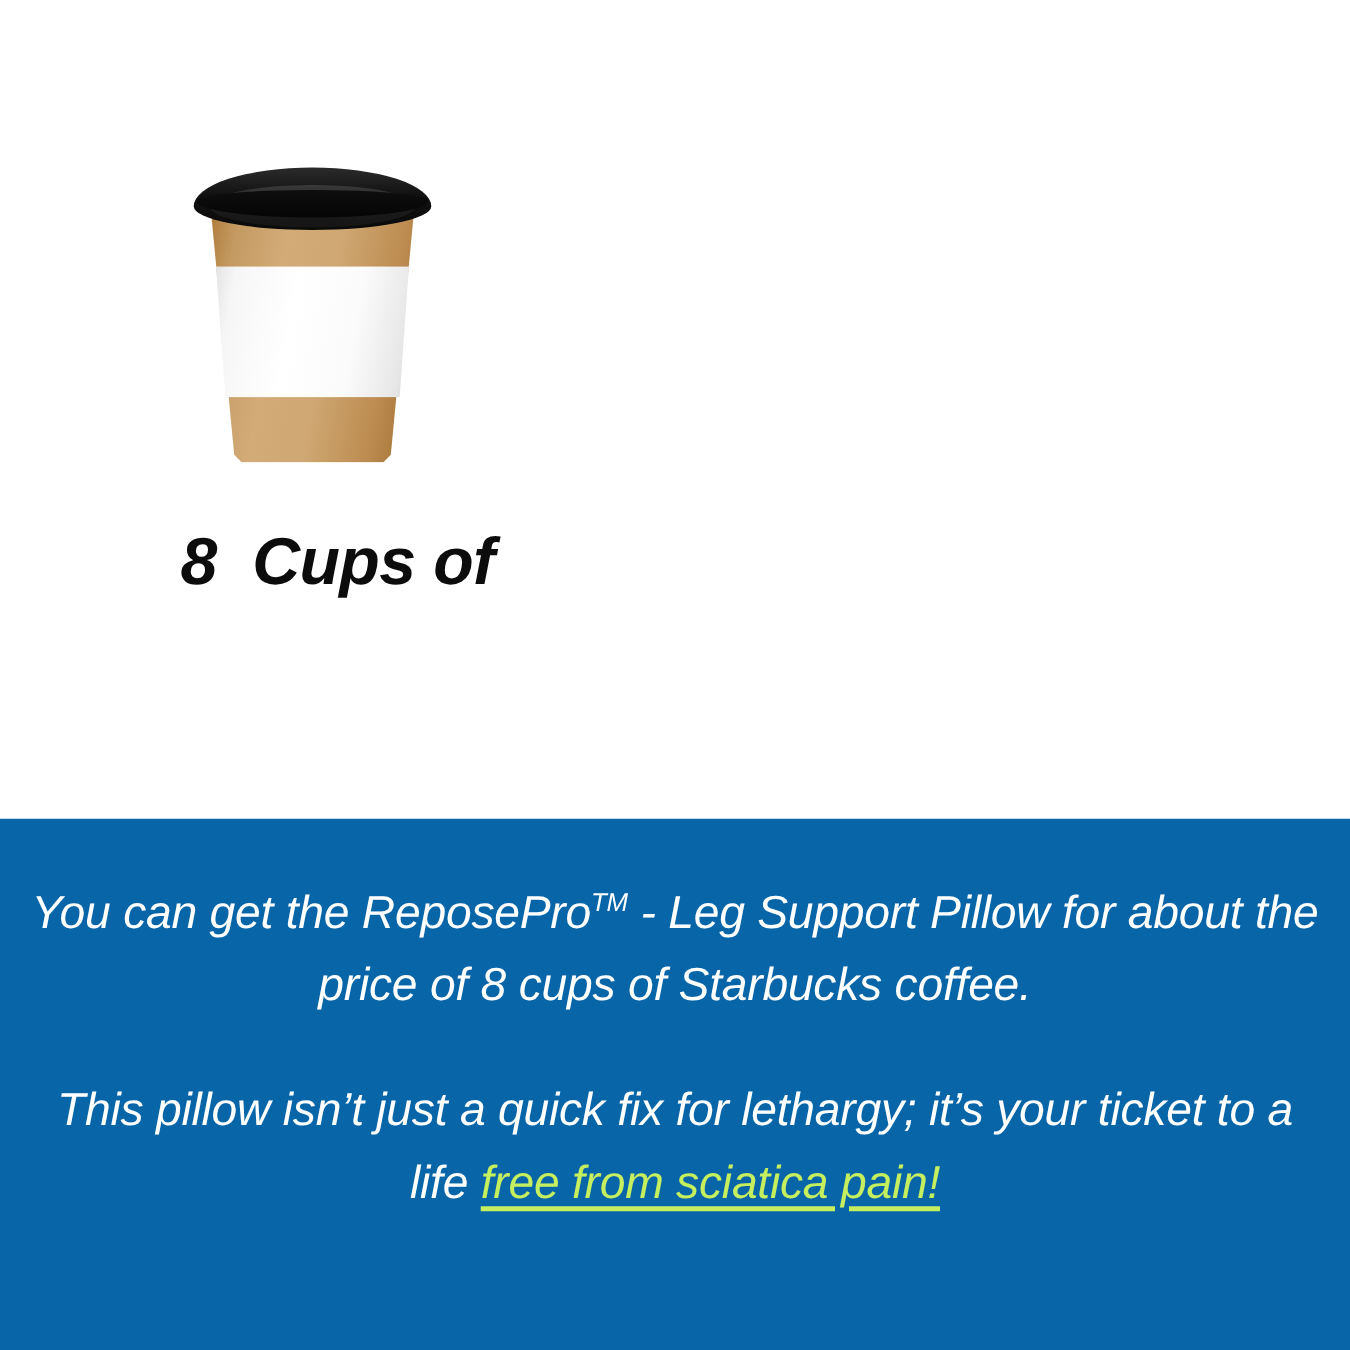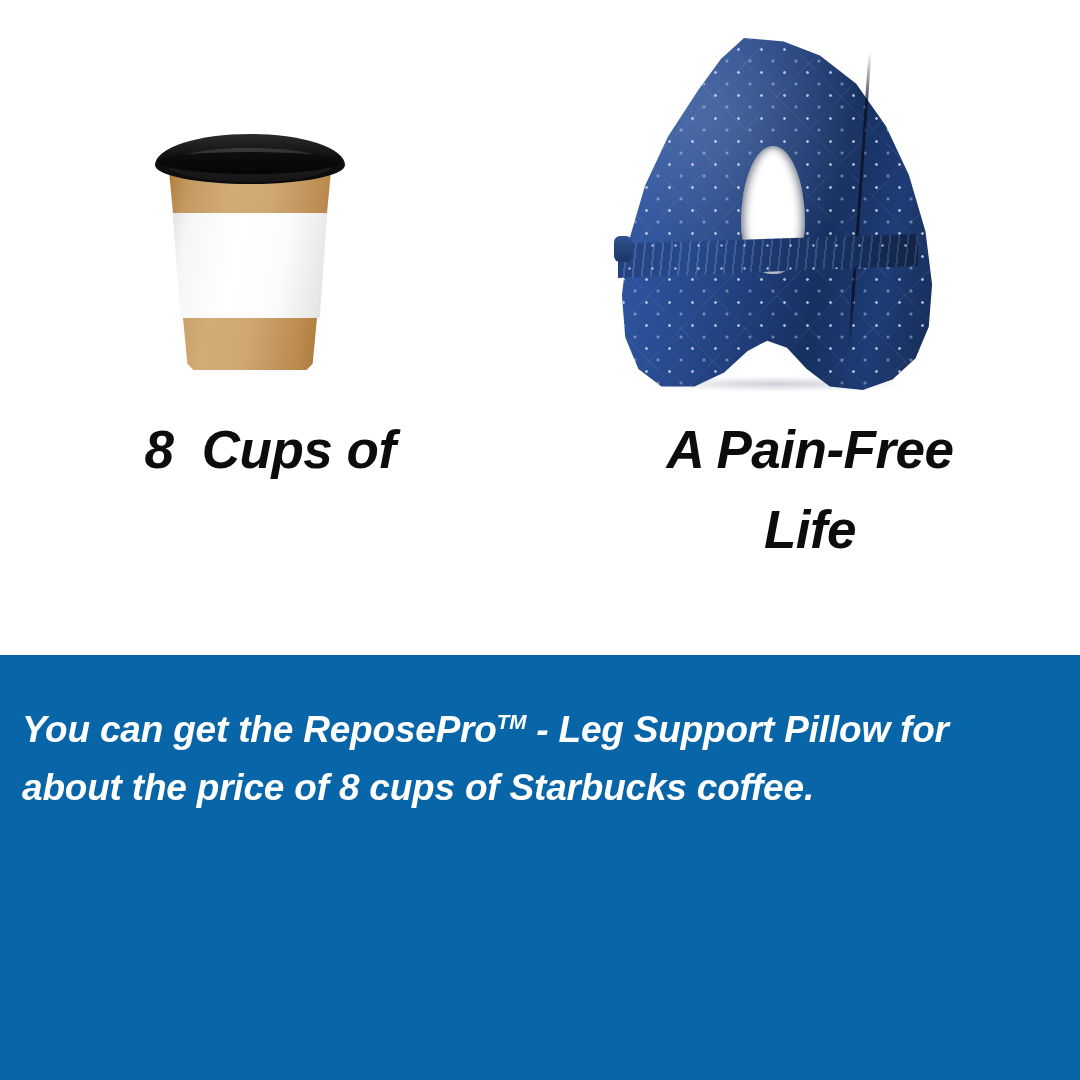--- a/index.html
+++ b/index.html
@@ -264,22 +264,23 @@
     position: absolute;
     left: 0;
     top: 655px;
     width: 1080px;
     height: 425px;
     background: #0865a8;
     box-sizing: border-box;
     padding: 46px 22px 0 22px;
   }
   .blue-para {
+    text-align: center;
     color: #ffffff;
-    font-weight: bold;
+    font-weight: normal;
     font-style: italic;
     font-size: 37px;
     line-height: 58px;
     letter-spacing: -0.2px;
     margin: 0 auto;
     max-width: 1036px;
   }
   .blue-para.second {
     margin-top: 42px;
   }
@@ -308,38 +309,22 @@
         <div class="cup-lid">
           <div class="cup-lid-top"></div>
           <div class="cup-lid-shine"></div>
         </div>
         <div class="cup-lid-rim"></div>
       </div>
     </div>
     <div class="caption"><span>8  Cups of</span><br></div>
   </div>
 
-  <div class="compare-col">
-    <div class="img-stage">
-      <div class="pillow-wrap">
-        <div class="pillow-shape"></div>
-        <div class="pillow-quilt"></div>
-        <div class="pillow-dots"></div>
-        <div class="pillow-hole"></div>
-        <div class="pillow-seam"></div>
-        <div class="pillow-strap">
-          <div class="pillow-strap-dots"></div>
-        </div>
-        <div class="pillow-buckle"></div>
-        <div class="pillow-shadow"></div>
-      </div>
-    </div>
-    <div class="caption"><span>A Pain-Free</span><br><span>Life</span></div>
-  </div>
 
 </div>
 
 <div class="blue-panel">
 
   <p class="blue-para"><span>You can get the </span><span>ReposePro</span><sup class="tm">TM</sup><span> - Leg Support Pillow for about the price of 8 cups of Starbucks coffee.</span></p>
 
+  <p class="blue-para second"><span>This pillow isn’t just a quick fix for lethargy; it’s your ticket to a life </span><span class="hl-green">free from sciatica pain!</span></p>
 
 </div>
 
 </body></html>

